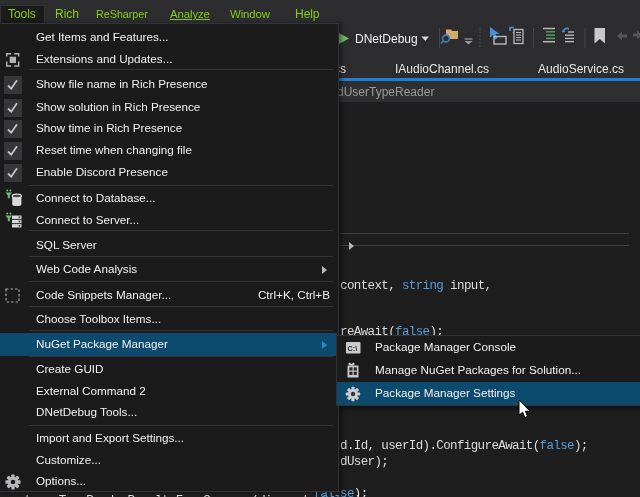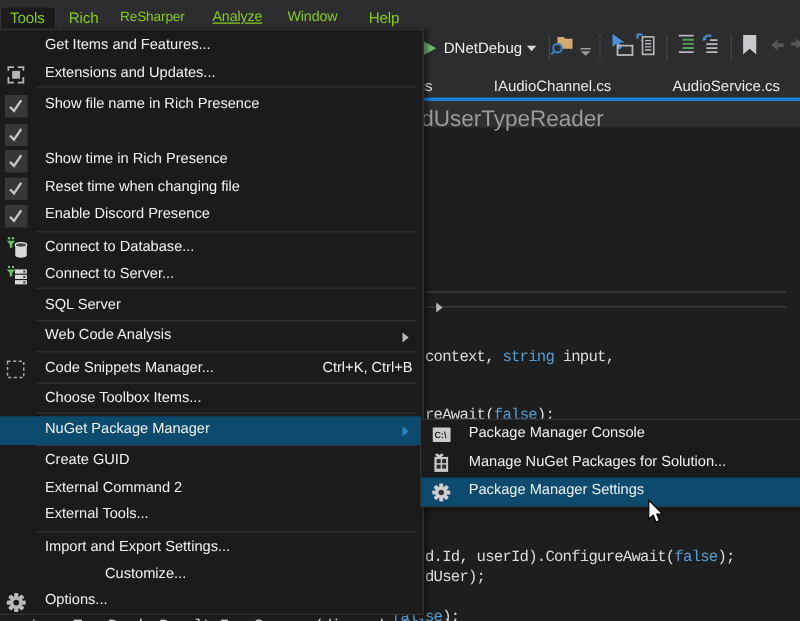--- a/index.html
+++ b/index.html
@@ -99,21 +99,21 @@
   <path d="M617 10.5 l5 0 l0 -3 l5 4.5 l-5 4.5 l0 -3 l-5 0 z" fill="#55555a" transform="rotate(180 622 12.5)"></path>
   <path d="M633 10.5 l4 0 l0 -3 l5 4.5 l-5 4.5 l0 -3 l-4 0 z" fill="#55555a"></path>
 </svg>
 </div>
 <div class="abs" id="tabstrip"></div>
 <span class="tab" style="left:334px;">cs</span>
 <span class="tab" style="left:395px;">IAudioChannel.cs</span>
 <span class="tab" style="left:538px;">AudioService.cs</span>
 <div class="abs" id="blueline"></div>
 <div class="abs" id="crumb">
-    <span style="position:absolute;left:337px;top:4px;color:#9b9b9b;font-size:18px;">dUserTypeReader</span>
+    <span style="position:absolute;left:337px;top:4px;color:#9b9b9b;font-size:12px;">dUserTypeReader</span>
   </div>
 
 <div class="abs hline" style="top:233px;"></div>
 <div class="abs hline" style="top:245px;"></div>
 <div class="abs code" style="left:340px;top:280px;">context, <span class="kw">string</span> input,</div>
 <div class="abs code" style="left:340px;top:325.5px;">reAwait(<span class="kw">false</span>);</div>
 <div class="abs code" style="left:340px;top:439.5px;">d.Id, userId).ConfigureAwait(<span class="kw">false</span>);</div>
 <div class="abs code" style="left:340px;top:455.5px;">dUser);</div>
 <div class="abs code" style="left:313.5px;top:488px;"><span class="kw">fal</span></div>
 <div class="abs code" style="left:340px;top:488px;"><span class="kw">se</span>);</div>
@@ -144,20 +144,21 @@
   <div class="row" style="top:50.3px;height:22px;">
       <span class="chk"><svg width="18" height="18">
           <path d="M4 9.5 L7.2 12.7 L13 4.2" stroke="#c4c4c6" stroke-width="1.8" fill="none"></path>
         </svg></span>
       <span class="txt">Show file name in Rich Presence</span>
     </div>
   <div class="row" style="top:72.8px;height:22px;">
       <span class="chk"><svg width="18" height="18">
           <path d="M4 9.5 L7.2 12.7 L13 4.2" stroke="#c4c4c6" stroke-width="1.8" fill="none"></path>
         </svg></span>
+      <span class="txt">Show solution in Rich Presence</span>
     </div>
   <div class="row" style="top:94.0px;height:22px;">
       <span class="chk"><svg width="18" height="18">
           <path d="M4 9.5 L7.2 12.7 L13 4.2" stroke="#c4c4c6" stroke-width="1.8" fill="none"></path>
         </svg></span>
       <span class="txt">Show time in Rich Presence</span>
     </div>
   <div class="row" style="top:116.4px;height:22px;">
       <span class="chk"><svg width="18" height="18">
           <path d="M4 9.5 L7.2 12.7 L13 4.2" stroke="#c4c4c6" stroke-width="1.8" fill="none"></path>
@@ -216,26 +217,26 @@
       <span class="txt">NuGet Package Manager</span>
       <span class="arrow" style="border-color:transparent transparent transparent #2a86c9;"></span>
     </div>
   <div class="row" style="top:335.3px;height:22px;">
       <span class="txt">Create GUID</span>
     </div>
   <div class="row" style="top:356.6px;height:22px;">
       <span class="txt">External Command 2</span>
     </div>
   <div class="row" style="top:378.0px;height:22px;">
-      <span class="txt">External Tools...</span>
+      <span class="txt">DNetDebug Tools...</span>
     </div>
   <div class="row" style="top:404.0px;height:22px;">
       <span class="txt">Import and Export Settings...</span>
     </div>
-  <div class="row" style="top:425.5px;height:22px;margin-left:48px;">
+  <div class="row" style="top:425.5px;height:22px;">
       <span class="txt">Customize...</span>
     </div>
   <div class="row" style="top:447.0px;height:22px;">
       <svg class="ic" width="18" height="18" viewBox="0 0 18 18" style="left:4px;">
       <g fill="#b9b9bc">
         <rect x="7.3" y="1.4" width="3.4" height="15.2" rx="0.8"></rect>
         <rect x="7.3" y="1.4" width="3.4" height="15.2" rx="0.8" transform="rotate(45 9 9)"></rect>
         <rect x="7.3" y="1.4" width="3.4" height="15.2" rx="0.8" transform="rotate(90 9 9)"></rect>
         <rect x="7.3" y="1.4" width="3.4" height="15.2" rx="0.8" transform="rotate(135 9 9)"></rect>
         <circle cx="9" cy="9" r="5"></circle>

